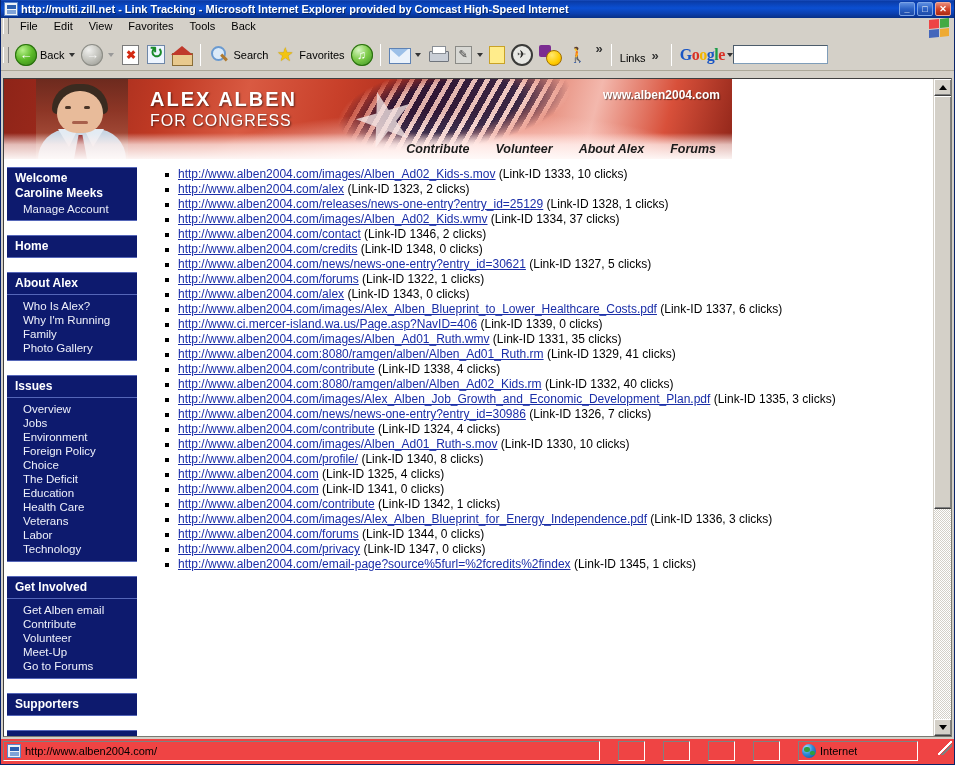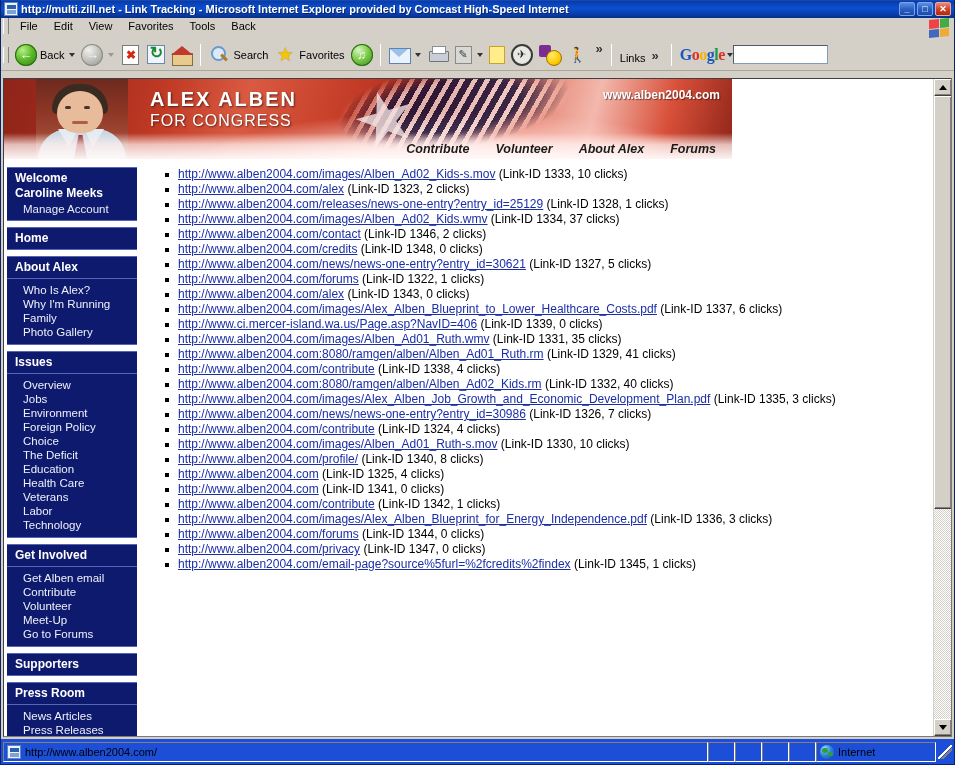--- a/index.html
+++ b/index.html
@@ -293,21 +293,21 @@
     display:flex; gap:26px;
     font-size:12.5px; font-style:italic; font-weight:bold; color:#1a1a1a;
     font-family:"Liberation Sans", sans-serif;
   }
   .banner-nav span{ cursor:pointer; }
 
   
   .sidebar{
     position:absolute; left:3px; top:88px; width:130px;
   }
-  .sb-group{ margin-bottom:6px;border-radius:7px; }
+  .sb-group{ margin-bottom:14px;border-radius:7px; }
   .sb-head{
     background:#0d1a6e;
     color:#fff; font-weight:bold; font-size:12px;
     padding:3px 0 3px 8px;
     border-top:1px solid #5566b8;
     border-bottom:1px solid #5566b8;
     line-height:15px;
   }
   .sb-head.welcome{ border-bottom:none; padding-bottom:1px;}
   .sb-sub{
@@ -376,23 +376,23 @@
     position:absolute; left:0; width:18px;
     top:17px; height:413px;
     background:#d4d0c8;
     border:1px solid #fff; border-right-color:#404040; border-bottom-color:#404040;
     box-shadow: inset -1px -1px 0 #808080;
   }
 
   
   .statusbar{
     position:absolute; left:0; right:0; bottom:0; height:25px;
-    background:#1d4ed8;
-    display:flex; align-items:center; padding:2px 2px;
-    gap:0;
+    background:#ef4444;
+    display:flex; align-items:flex-start; padding:2px 2px;
+    gap:18px;
   }
   .sb-pane{
     height:20px;
     border:1px solid #fff; border-top-color:#808080; border-left-color:#808080;
     display:flex; align-items:center;
     font-size:11px; color:#000;
     padding:0 3px; gap:4px;
   }
   .sb-pane.main{ flex:1 1 auto; min-width:0; }
   .sb-pane.small{ width:27px; }

